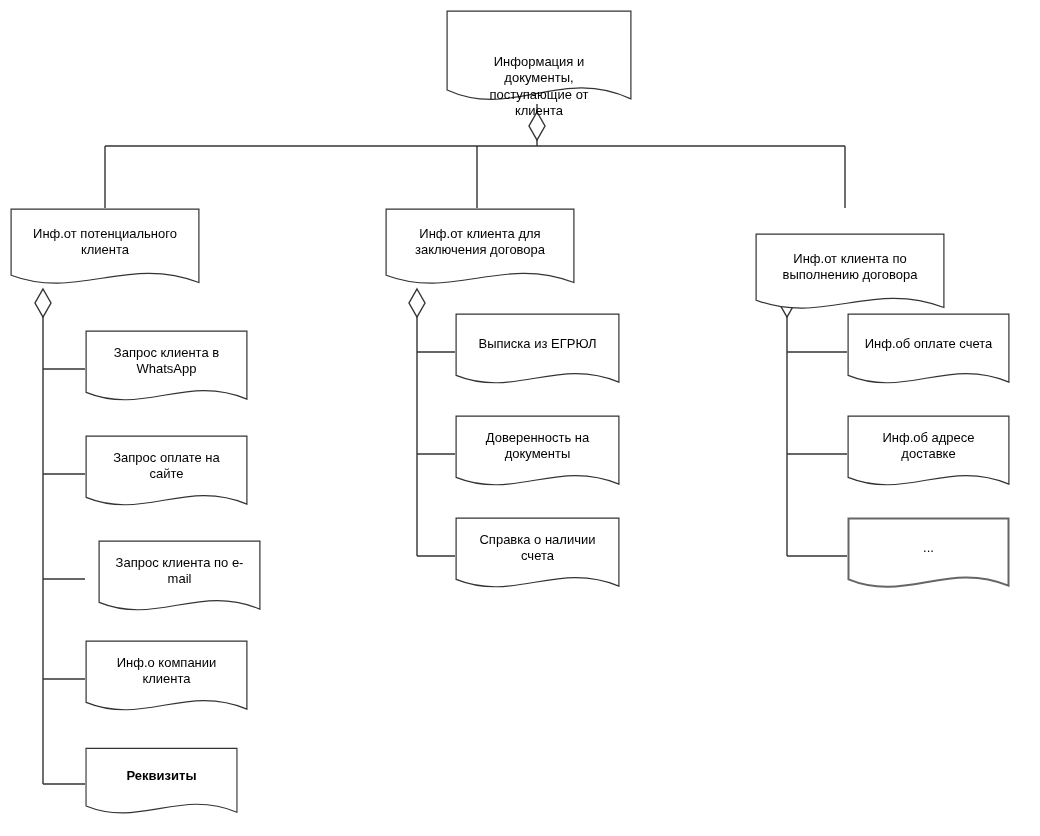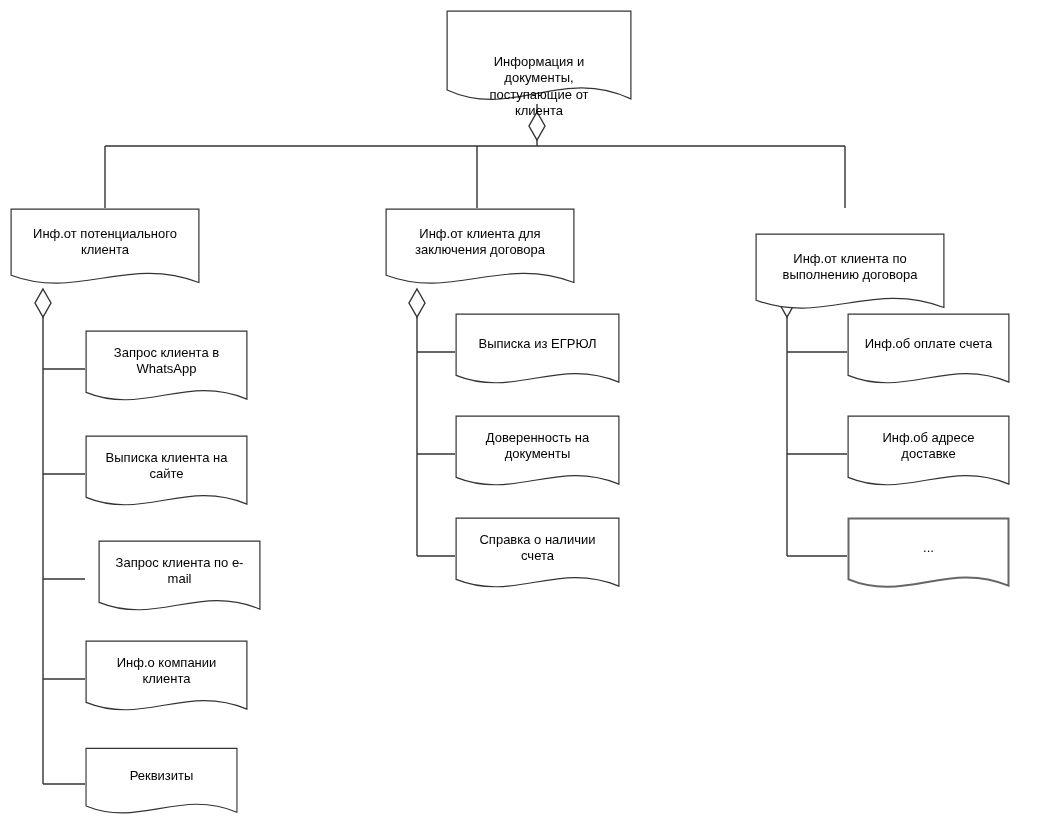--- a/index.html
+++ b/index.html
@@ -113,35 +113,35 @@
   <div class="doc" style="left:85px; top:330px; width:163px; height:78px;">
       <svg class="shape" viewBox="0 0 163 78">
         <path d="M 1.1 1.1 L 161.9 1.1 L 161.9 69.10000000000001 C 101.06 43.68000000000001, 58.68 85.80000000000001, 1.1 62.400000000000006 Z" fill="#ffffff" stroke="#333333" stroke-width="1.2"></path>
       </svg>
     <span class="label">Запрос клиента в WhatsApp</span>
   </div>
   <div class="doc" style="left:85px; top:435px; width:163px; height:78px;">
       <svg class="shape" viewBox="0 0 163 78">
         <path d="M 1.1 1.1 L 161.9 1.1 L 161.9 69.10000000000001 C 101.06 43.68000000000001, 58.68 85.80000000000001, 1.1 62.400000000000006 Z" fill="#ffffff" stroke="#333333" stroke-width="1.2"></path>
       </svg>
-    <span class="label">Выписка клиента на сайте</span>
+    <span class="label">Запрос оплате на сайте</span>
   </div>
   <div class="doc" style="left:98px; top:540px; width:163px; height:78px;">
       <svg class="shape" viewBox="0 0 163 78">
         <path d="M 1.1 1.1 L 161.9 1.1 L 161.9 69.10000000000001 C 101.06 43.68000000000001, 58.68 85.80000000000001, 1.1 62.400000000000006 Z" fill="#ffffff" stroke="#333333" stroke-width="1.2"></path>
       </svg>
     <span class="label">Запрос клиента по e-mail</span>
   </div>
   <div class="doc" style="left:85px; top:640px; width:163px; height:78px;">
       <svg class="shape" viewBox="0 0 163 78">
         <path d="M 1.1 1.1 L 161.9 1.1 L 161.9 69.10000000000001 C 101.06 43.68000000000001, 58.68 85.80000000000001, 1.1 62.400000000000006 Z" fill="#ffffff" stroke="#333333" stroke-width="1.2"></path>
       </svg>
     <span class="label">Инф.о компании клиента</span>
   </div>
-  <div class="doc" style="left:85px; top:745px; width:153px; height:78px;">
+  <div class="doc" style="left:85px; top:745px; width:153px; height:78px;font-weight:bold;">
       <svg class="shape" viewBox="0 0 163 78">
         <path d="M 1.1 1.1 L 161.9 1.1 L 161.9 69.10000000000001 C 101.06 43.68000000000001, 58.68 85.80000000000001, 1.1 62.400000000000006 Z" fill="#ffffff" stroke="#333333" stroke-width="1.2"></path>
       </svg>
     <span class="label">Реквизиты</span>
   </div>
 
   <div class="doc" style="left:455px; top:313px; width:165px; height:78px;">
       <svg class="shape" viewBox="0 0 165 78">
         <path d="M 1.1 1.1 L 163.9 1.1 L 163.9 69.10000000000001 C 102.3 43.68000000000001, 59.4 85.80000000000001, 1.1 62.400000000000006 Z" fill="#ffffff" stroke="#333333" stroke-width="1.2"></path>
       </svg>

